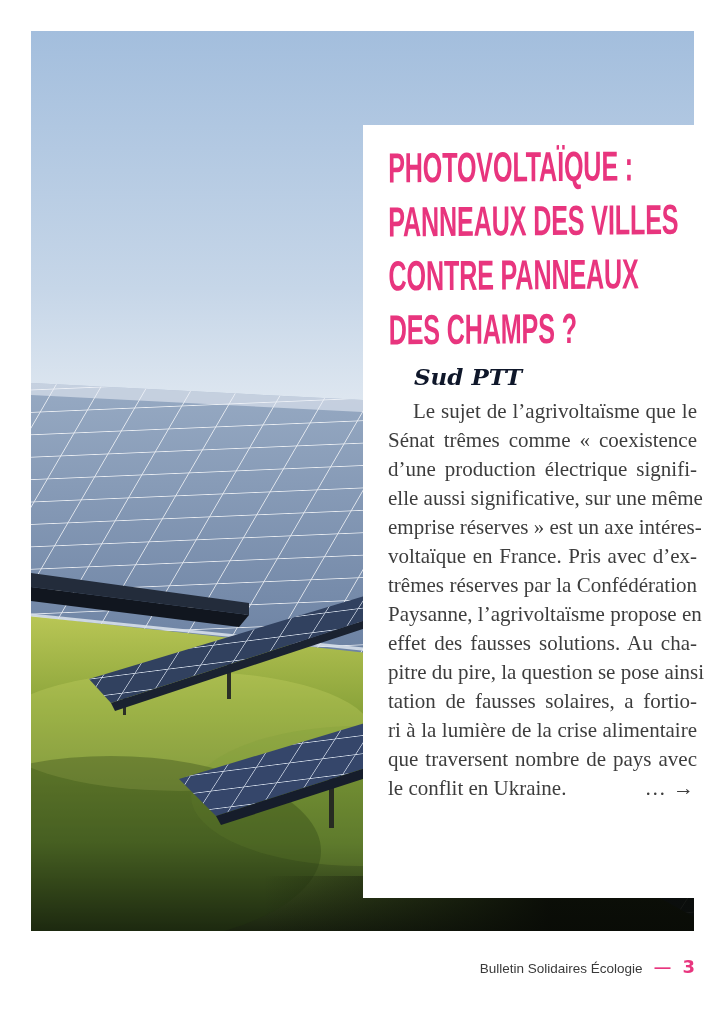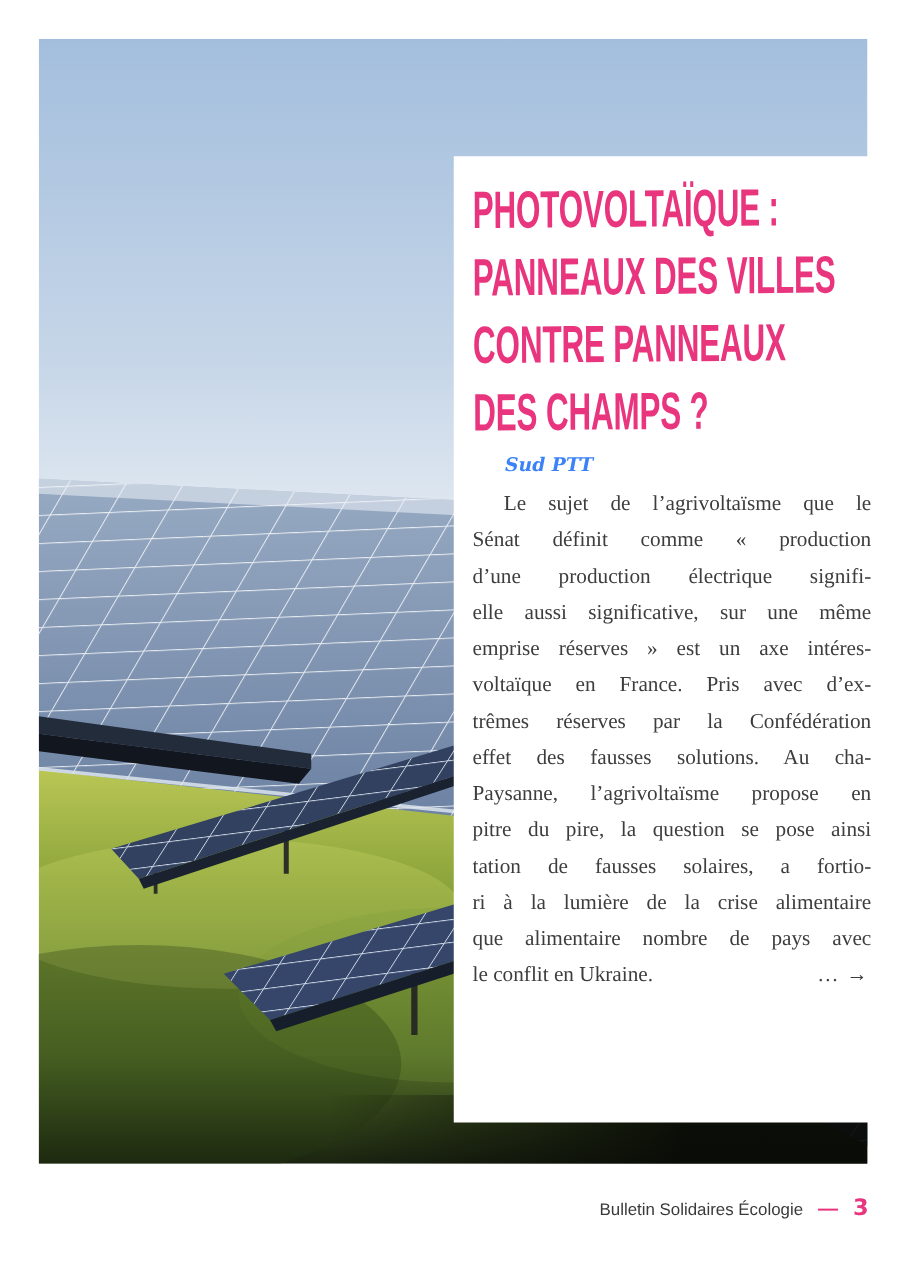--- a/index.html
+++ b/index.html
@@ -2,31 +2,31 @@
 <html><head>
 <meta charset="utf-8">
 <style>
   html,body{margin:0;padding:0;background:#ffffff;}
   .page{position:relative;width:724px;height:1024px;background:#ffffff;overflow:hidden;
         font-family:"Liberation Sans",sans-serif;}
   .photo{position:absolute;left:31px;top:31px;width:663px;height:900px;}
   .photo svg{display:block;width:100%;height:100%;}
 
   .textbox{position:absolute;left:363px;top:125px;width:361px;height:773px;
-           background:#ffffff;box-sizing:border-box;padding:17px 27px 0 15px;}
+           background:#ffffff;box-sizing:border-box;padding:17px 27px 0 25px;}
 
   .headline{height:219px;color:#e8357e;overflow:visible;}
   .hl-inner{transform:scale(0.9,1.5) rotate(-0.3deg);transform-origin:top left;
             font-family:"Liberation Sans",sans-serif;font-weight:700;
             font-size:28px;line-height:36px;letter-spacing:-0.2px;white-space:nowrap;}
 
-  .byline{color:#3b82f6;font-family:"DejaVu Serif",serif;font-style:italic;font-weight:700;
-          font-size:15px;margin:2px 0 7px 26px;}
+  .byline{color:#0f172a;font-family:"DejaVu Serif",serif;font-style:italic;font-weight:700;
+          font-size:23px;margin:2px 0 7px 26px;}
 
-  .body-text{font-family:"Liberation Serif",serif;font-size:17px;line-height:29px;
+  .body-text{font-family:"Liberation Serif",serif;font-size:21px;line-height:29px;
              color:#3d3d3d;}
   .bl{text-align:justify;text-align-last:justify;white-space:nowrap;overflow:visible;}
   .bl.first{text-indent:25px;}
   .bl.last{display:flex;justify-content:space-between;align-items:center;text-align-last:auto;}
   .cont{letter-spacing:1px;padding-right:2px;}
 
   .footer{position:absolute;right:29px;top:956px;display:flex;align-items:baseline;gap:12px;
           font-size:13.5px;color:#3a3a3a;font-family:"Liberation Sans",sans-serif;}
   .footer .dash{color:#e8357e;font-weight:700;font-size:16px;}
   .footer .num{color:#e8357e;font-weight:700;font-size:18px;font-family:"DejaVu Sans",sans-serif;}
@@ -107,32 +107,32 @@
         <div>PANNEAUX DES VILLES</div>
         <div>CONTRE PANNEAUX</div>
         <div>DES CHAMPS ?</div>
       </div>
     </div>
 
     <div class="byline">Sud PTT</div>
 
     <div class="body-text">
       <div class="bl first">Le sujet de l’agrivoltaïsme que le</div>
-      <div class="bl">Sénat définit comme « production</div>
+      <div class="bl">Sénat trêmes comme « coexistence</div>
       <div class="bl">d’une production électrique signifi-</div>
       <div class="bl">elle aussi significative, sur une même</div>
       <div class="bl">emprise réserves » est un axe intéres-</div>
       <div class="bl">voltaïque en France. Pris avec d’ex-</div>
       <div class="bl">trêmes réserves par la Confédération</div>
+      <div class="bl">Paysanne, l’agrivoltaïsme propose en</div>
       <div class="bl">effet des fausses solutions. Au cha-</div>
-      <div class="bl">Paysanne, l’agrivoltaïsme propose en</div>
       <div class="bl">pitre du pire, la question se pose ainsi</div>
       <div class="bl">tation de fausses solaires, a fortio-</div>
       <div class="bl">ri à la lumière de la crise alimentaire</div>
-      <div class="bl">que alimentaire nombre de pays avec</div>
+      <div class="bl">que traversent nombre de pays avec</div>
       <div class="bl last">
         <span>le conflit en Ukraine.</span>
         <span class="cont">… →</span>
       </div>
     </div>
   </div>
 
   <div class="footer">
     <span>Bulletin Solidaires Écologie</span>
     <span class="dash">—</span>

